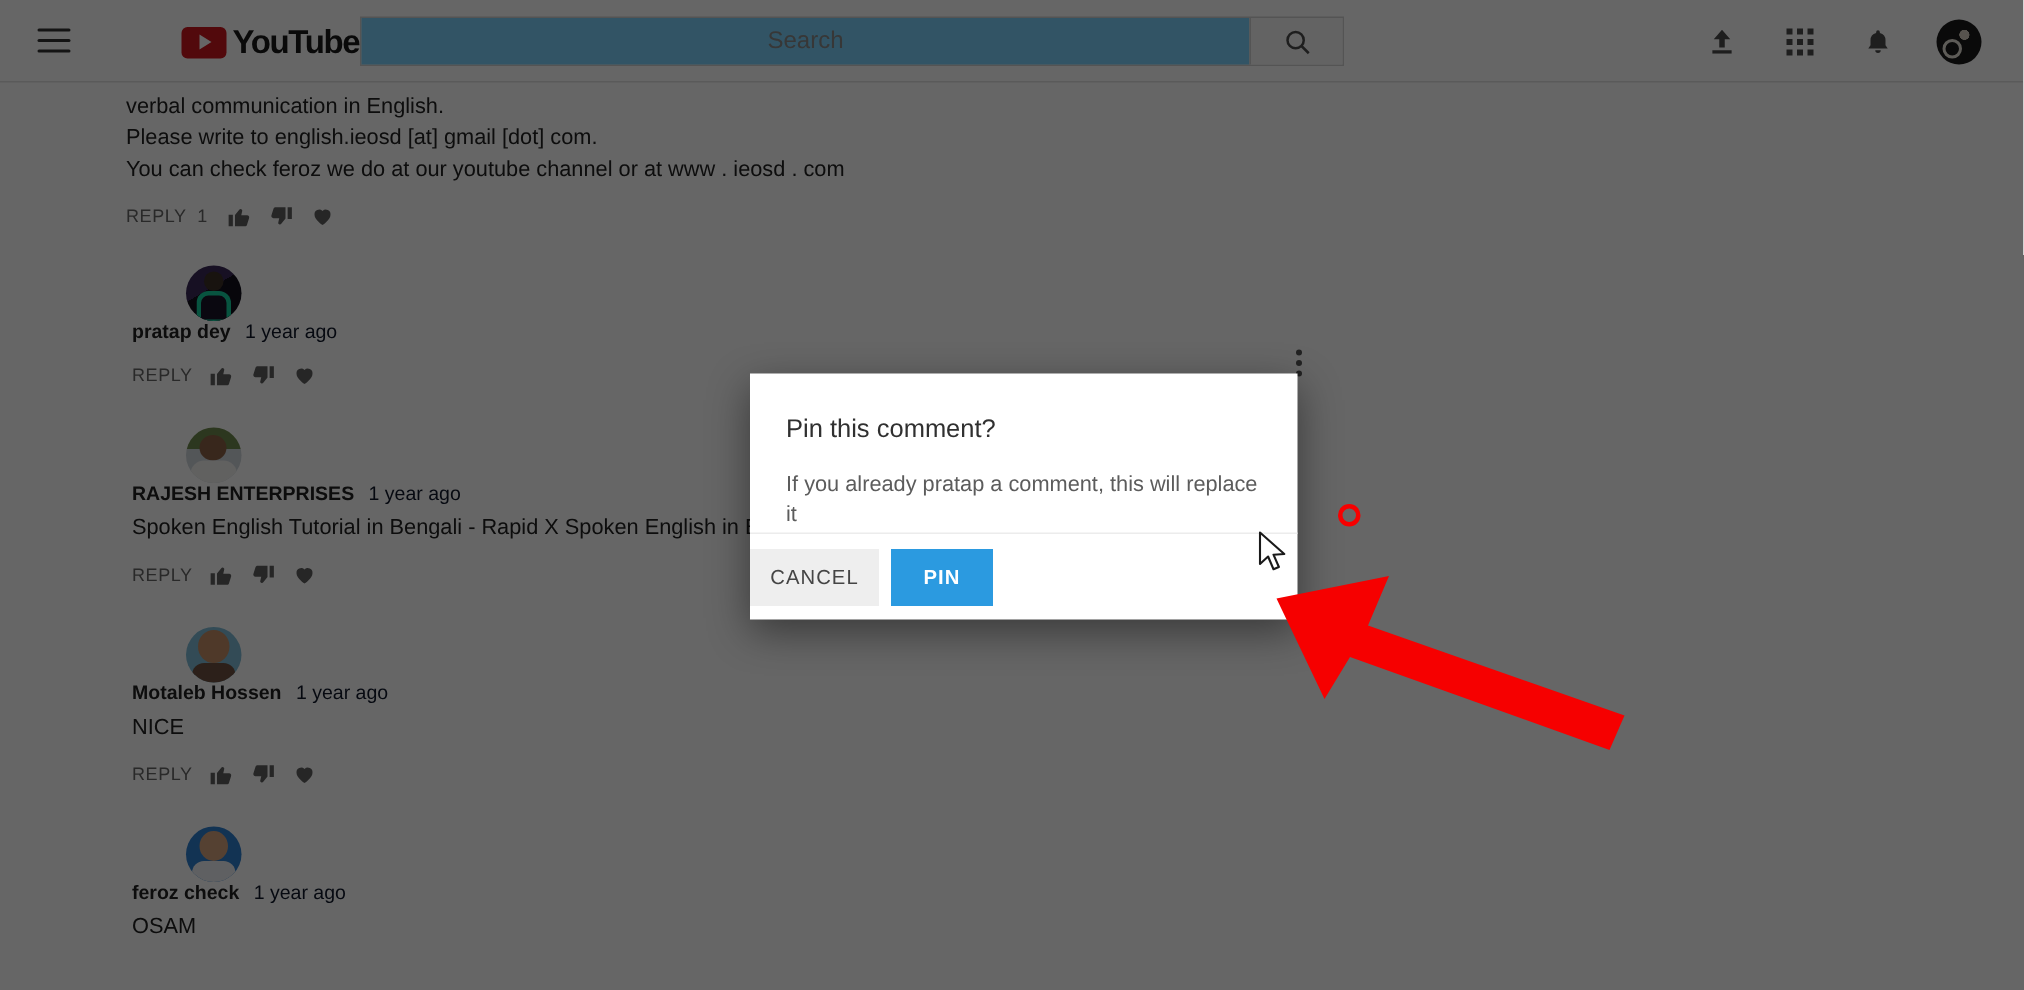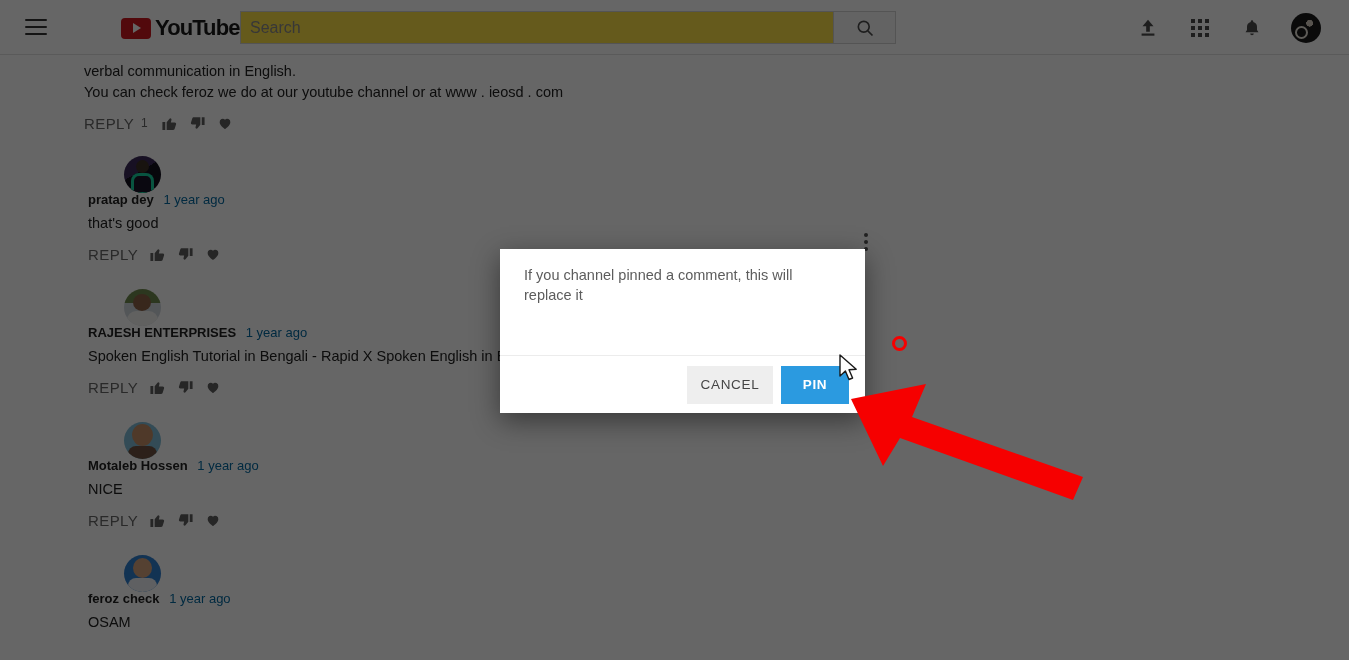--- a/index.html
+++ b/index.html
@@ -30,22 +30,22 @@
   .logo-mark .tri { width:0;height:0;border-left:8px solid #fff;
                     border-top:5px solid transparent;border-bottom:5px solid transparent;
                     margin-left:2px;}
   .logo-word { font-size:22px; font-weight:bold; color:#1a1a1a; letter-spacing:-0.9px;
                margin-left:4px; line-height:23px; font-family:"Liberation Sans",sans-serif; }
   .logo-cc { font-size:10px; color:#333; margin-left:17px; margin-top:1px; font-weight:normal;}
 
   .searchwrap { position:absolute; left:240px; top:11px; width:656px; height:33px;
                 display:flex; border:1px solid #d3d3d3; background:#fff; }
   .searchinput { flex:1; border:none; outline:none; height:31px; padding:0 9px;
-                 font-size:16px; color:#333; background:#fde047;
-                 font-family:"Liberation Sans",sans-serif; }
+                 font-size:16px; color:#333; background:#7dd3fc;
+                 font-family:"Liberation Sans",sans-serif;text-align:center; }
   .searchinput::placeholder { color:#8a8a8a; }
   .searchbtn { width:62px; height:31px; background:#f8f8f8; border-left:1px solid #d3d3d3;
                display:flex; align-items:center; justify-content:center; cursor:pointer; }
 
   .rightbar { position:absolute; right:28px; top:0; height:55px;
               display:flex; align-items:center; gap:26px; }
   .ricon { width:26px; height:26px; display:flex; align-items:center; justify-content:center;
            cursor:pointer; }
   .grid3 { display:grid; grid-template-columns:repeat(3,4px); grid-template-rows:repeat(3,4px);
            gap:3px; }
@@ -56,25 +56,25 @@
   .avatar-top::after{content:"";position:absolute;left:4px;bottom:4px;width:9px;height:9px;
       border:2px solid #e9e4da;border-radius:50%;}
 
   
   .comments { position:absolute; left:0; top:55px; width:1349px; }
   .cmt { position:relative; padding-left:88px; margin-bottom:6px; }
   .av { position:absolute; left:36px; top:2px; width:37px; height:37px; border-radius:50%;
         overflow:hidden; }
   .cmt-head { font-size:13px; line-height:18px; color:#555; }
   .cmt-author { font-weight:bold; color:#222; }
-  .cmt-time { color:#0369a1; margin-left:6px; font-weight:normal; }
+  .cmt-time { color:#0f172a; margin-left:6px; font-weight:normal; }
   .cmt-body { font-size:14.5px; line-height:21px; color:#222; margin-top:4px;
               white-space:nowrap; }
   .cmt-actions { display:flex; align-items:center; gap:11px; margin-top:9px; height:22px; }
-  .reply { font-size:15px; letter-spacing:0.4px; color:#666; font-weight:500; cursor:pointer; }
+  .reply { font-size:12px; letter-spacing:0.4px; color:#666; font-weight:500; cursor:pointer; }
   .reply-count { font-size:12px; color:#666; margin-left:-4px; margin-right:2px;}
   .act { cursor:pointer; color:#606060; display:flex; align-items:center; }
 
   .firstcmt { padding-left:84px; padding-top:6px; }
   .firstcmt .cmt-body { margin-top:0; }
 
   .kebab { position:absolute; right:0; top:0; width:8px; display:flex; flex-direction:column;
            gap:3px; align-items:center; cursor:pointer; }
   .kebab i { width:4px; height:4px; border-radius:50%; background:#555; display:block; }
 
@@ -97,21 +97,21 @@
   
   #dim { position:absolute; inset:0; background:rgba(0,0,0,0.60); }
 
   
   #dialog { position:absolute; left:500px; top:249px; width:365px; height:164px;
             background:#ffffff; box-shadow:0 8px 26px rgba(0,0,0,.45); }
   .dlg-title { font-size:17px; color:#303030; padding:26px 24px 0 24px; line-height:22px; }
   .dlg-msg { font-size:14.5px; color:#5c5c5c; padding:16px 24px 0 24px; line-height:20px; }
   .dlg-sep { position:absolute; left:0; top:106px; width:365px; height:1px; background:#ececec; }
   .dlg-actions { position:absolute; left:0; bottom:0; width:365px; height:57px;
-                 display:flex; align-items:center; justify-content:flex-end;
+                 display:flex; align-items:center; justify-content:flex-start;
                  gap:8px; padding-right:16px; }
   .btn { height:38px; font-size:13.5px; letter-spacing:0.7px; border:none; cursor:pointer;
          font-family:"Liberation Sans",sans-serif; }
   .btn-cancel { background:#eeeeee; color:#454545; width:86px; }
   .btn-pin { background:#2b9ae0; color:#ffffff; width:68px; font-weight:bold; }
 
   
   #annots { position:absolute; inset:0; pointer-events:none; }
   .redcircle { position:absolute; left:892px; top:336px; width:15px; height:15px;
                border:3px solid #f60000; border-radius:50%; }
@@ -176,20 +176,21 @@
           </svg>
         </div>
         <div class="avatar-top"></div>
       </div>
     </div>
 
     <div class="comments">
 
       <div class="cmt firstcmt" style="margin-bottom:14px;">
         <div class="cmt-body">verbal communication in English.</div>
+        <div class="cmt-body">Please write to english.ieosd [at] gmail [dot] com.</div>
         <div class="cmt-body">You can check feroz we do at our youtube channel or at  www . ieosd . com</div>
         <div class="cmt-actions">
           <span class="reply">REPLY</span>
           <span class="reply-count">1</span>
           <span class="act">
             <svg width="17" height="17" viewBox="0 0 24 24">
                 <path d="M2 10h4v11H2zM8 21h9.3c1 0 1.8-.6 2-1.5l2-6.4c.3-1.2-.6-2.4-1.9-2.4h-5.5l.9-4a1.6 1.6 0 0 0-2.8-1.4L8 10.3z" fill="#606060"></path>
               </svg>
           </span>
           <span class="act">
@@ -204,21 +205,20 @@
           </span>
         </div>
       </div>
 
       <div class="cmt" style="margin-top:20px;">
         <div class="av avA"></div>
         <div class="cmt-head">
           <span class="cmt-author">pratap dey</span>
           <span class="cmt-time">1 year ago</span>
         </div>
-        <div class="cmt-body">that's good</div>
         <div class="cmt-actions">
           <span class="reply">REPLY</span>
           <span class="act">
               <svg width="17" height="17" viewBox="0 0 24 24">
                 <path d="M2 10h4v11H2zM8 21h9.3c1 0 1.8-.6 2-1.5l2-6.4c.3-1.2-.6-2.4-1.9-2.4h-5.5l.9-4a1.6 1.6 0 0 0-2.8-1.4L8 10.3z" fill="#606060"></path>
               </svg>
             </span>
           <span class="act">
               <svg width="17" height="17" viewBox="0 0 24 24">
                 <path d="M18 3h4v11h-4zM16 3H6.7c-1 0-1.8.6-2 1.5l-2 6.4c-.3 1.2.6 2.4 1.9 2.4h5.5l-.9 4a1.6 1.6 0 0 0 2.8 1.4L16 13.7z" fill="#606060"></path>
@@ -301,21 +301,22 @@
     <div style="position:absolute; left:862px; top:233px; width:8px;" class="kebab">
       <i></i>
         <i></i>
         <i></i>
     </div>
   </div>
 
   <div id="dim"></div>
 
   <div id="dialog">
-    <div class="dlg-msg">If you channel pinned a comment, this will replace it</div>
+    <div class="dlg-title">Pin this comment?</div>
+    <div class="dlg-msg">If you already pratap a comment, this will replace it</div>
     <div class="dlg-sep"></div>
     <div class="dlg-actions">
       <button class="btn btn-cancel">CANCEL</button>
       <button class="btn btn-pin">PIN</button>
     </div>
   </div>
 
   <div id="annots">
     <svg width="1349" height="660" style="position:absolute;left:0;top:0;">
       <polygon points="851,399 926,384 912,417 1083,477 1073,500 900,438 883,466" fill="#f60000"></polygon>

